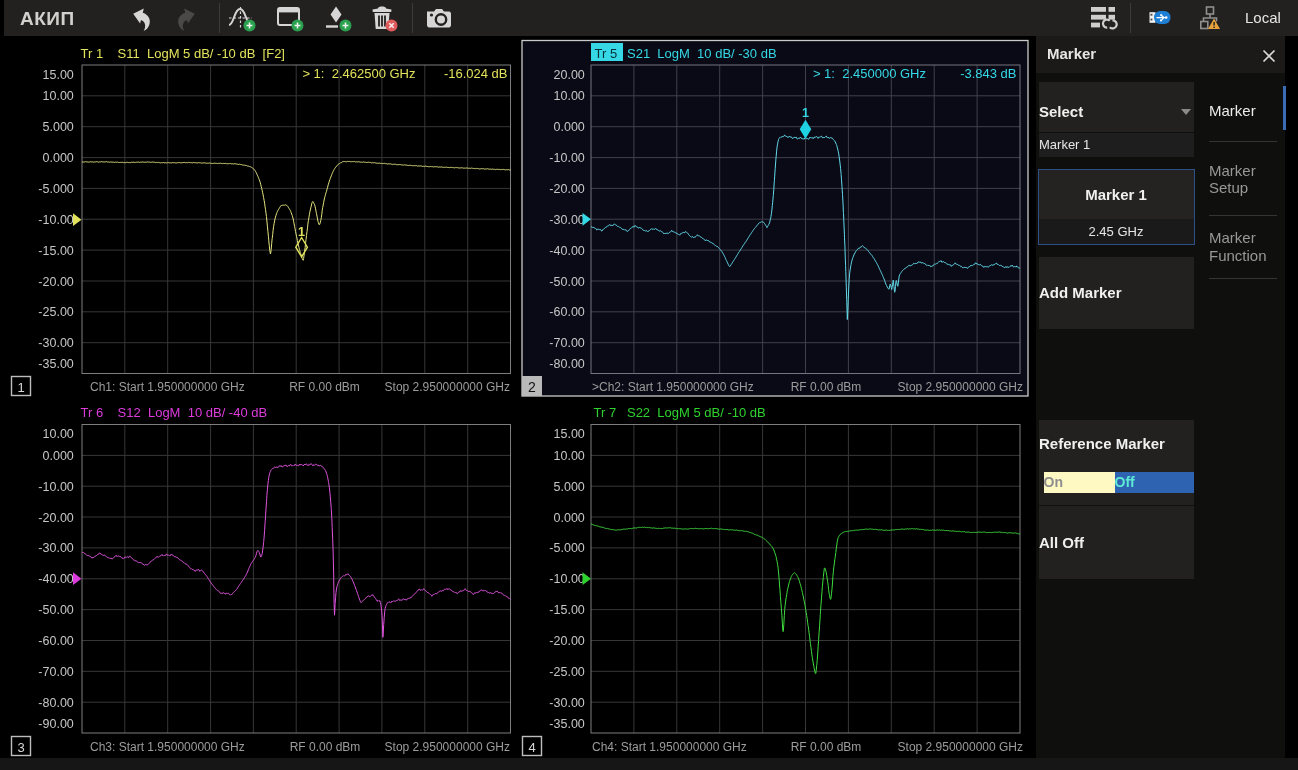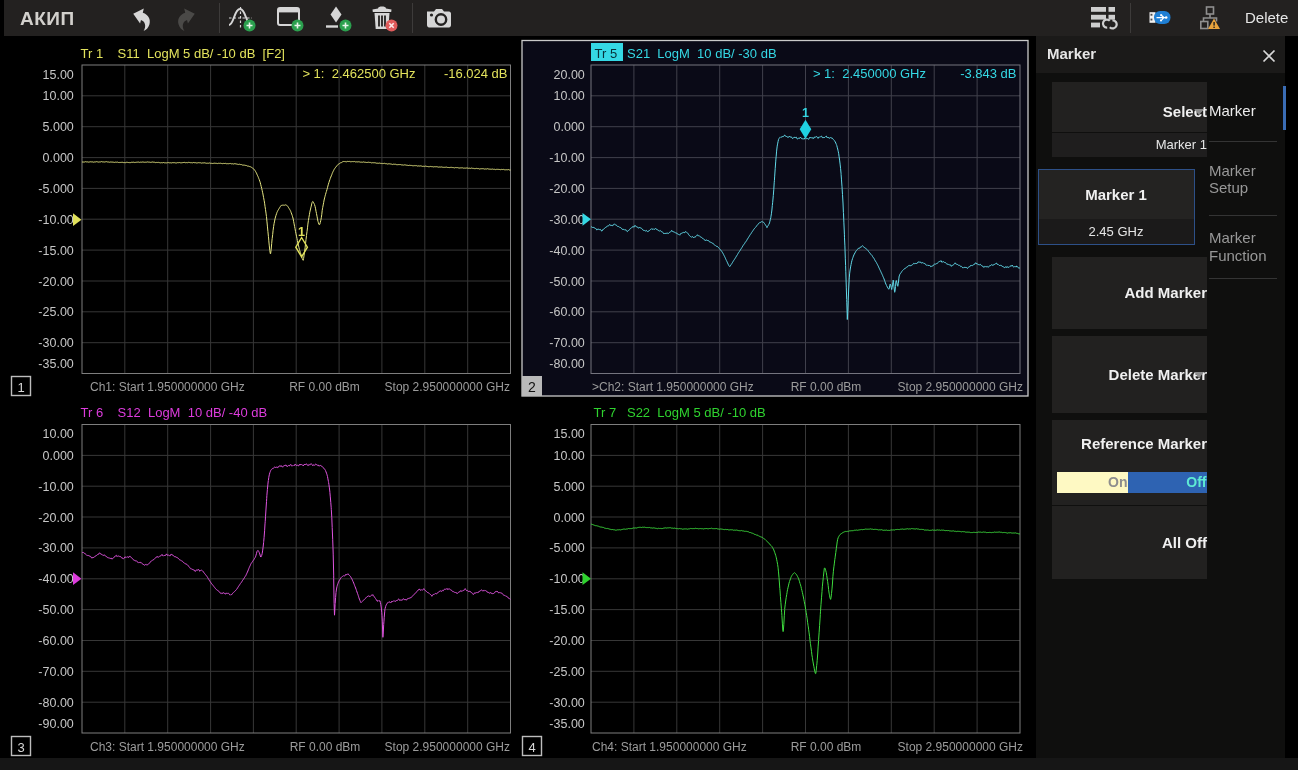--- a/index.html
+++ b/index.html
@@ -4,22 +4,22 @@
 html,body { width:1298px; height:770px; background:#000; overflow:hidden;
   font-family:"Liberation Sans", sans-serif; }
 #topbar { position:absolute; left:4px; top:0; width:1298px; height:36px; background:#232120; }
 #akip { position:absolute; left:16px; top:8px; font-size:19px; font-weight:bold; color:#d2d0cc; letter-spacing:0.5px; }
 .vsep { position:absolute; top:3px; width:1px; height:30px; background:#3d3b3a; }
 .ticon { position:absolute; top:5px; }
 #local { position:absolute; left:1241px; top:9px; font-size:15px; color:#e6e6e6; }
 #panel { position:absolute; left:1036px; top:36px; width:249px; height:722px; background:#0f0f0e;padding-left:48px; }
 #phead { position:absolute; left:0; top:0; width:249px; height:37px; background:#1b1a19; }
 #phead span { position:absolute; left:11px; top:9px; font-size:15px; font-weight:bold; color:#e6e6e6; }
-.btn { position:absolute; left:16px; width:155px; background:#222120; color:#f0f0f0;
-  font-size:15px; font-weight:bold; text-align:right; }
+.btn { position:absolute; left:3px; width:155px; background:#222120; color:#f0f0f0;
+  font-size:15px; font-weight:bold; text-align:left; }
 .caret { position:absolute; right:3px; width:0; height:0; border-left:5px solid transparent;
   border-right:5px solid transparent; border-top:6px solid #8a8a8a; }
 .tabtxt { position:absolute; left:173px; font-size:15px; color:#989898; line-height:17.5px; }
 .tsep { position:absolute; left:173px; width:68px; height:1px; background:#343434; }
 #bottombar { position:absolute; left:0; top:758px; width:1298px; height:12px; background:#161616; }
 </style></head>
 <body>
 <svg width="1298" height="770" viewBox="0 0 1298 770" font-family="Liberation Sans, sans-serif" style="position:absolute;left:0;top:0">
 <rect x="522" y="40.5" width="506" height="355.5" fill="#0a0a17" stroke="#c9c9c9" stroke-width="1.3"></rect>
 <g stroke="#373737" stroke-width="1">
@@ -277,37 +277,36 @@
     <circle cx="12" cy="9.4" r="1.05" fill="#fff"></circle>
   </svg>
   <svg class="ticon" style="left:1196px; top:6px" width="20" height="24" viewBox="0 0 20 24">
     <rect x="6.5" y="1" width="7" height="7" fill="none" stroke="#8f8f8f" stroke-width="1.6"></rect>
     <path d="M10 8 L10 12 M3.5 15.5 L3.5 12 L16.5 12 L16.5 15.5" fill="none" stroke="#8f8f8f" stroke-width="1.6"></path>
     <rect x="0.8" y="15.5" width="7" height="7" fill="none" stroke="#8f8f8f" stroke-width="1.6"></rect>
     <polygon points="14,12.5 20,23 8,23" fill="#e8a33d"></polygon>
     <rect x="13.4" y="16" width="1.4" height="3.6" fill="#20201e"></rect>
     <rect x="13.4" y="20.6" width="1.4" height="1.4" fill="#20201e"></rect>
   </svg>
-  <span id="local">Delete</span>
+  <span id="local">Local</span>
 </div>
 <div id="panel">
   <div id="phead">
       <span>Marker</span>
     <svg style="position:absolute;left:226px;top:13px" width="14" height="14" viewBox="0 0 14 14">
       <path d="M1.5 1.5 L12.5 12.5 M12.5 1.5 L1.5 12.5" stroke="#d8d8d8" stroke-width="1.7"></path>
     </svg>
   </div>
   <div class="btn" style="top:46px; height:49.5px; line-height:59px">Select<div class="caret" style="top:27px"></div></div>
   <div class="btn" style="top:96.5px; height:24.5px; line-height:24.5px; background:#1f1e1e; font-weight:normal; font-size:13px; color:#e6e6e6">Marker 1</div>
   <div style="position:absolute; left:1.5px; top:133px; width:157px; height:76px; border:1px solid #2d5088; background:#1b1a1a">
     <div style="position:absolute; left:0; top:0; width:100%; height:49px; line-height:49px; background:#242322; color:#f0f0f0; font-size:15px; font-weight:bold; text-align:center">Marker 1</div>
     <div style="position:absolute; left:0; top:50px; width:100%; height:24px; line-height:24px; color:#e6e6e6; font-size:13px; text-align:center">2.45 GHz</div>
   </div>
   <div class="btn" style="top:220.5px; height:72.5px; line-height:72.5px">Add Marker</div>
-  <div class="btn" style="top:300px; height:77px; line-height:77px">Delete Marker<div class="caret" style="top:35.5px"></div></div>
   <div class="btn" style="top:384px; height:85px; line-height:48px">Reference Marker
     <div style="position:absolute; left:4.5px; top:51.5px; width:150px; height:21.5px; font-size:14px; line-height:21.5px">
       <div style="position:absolute; left:0; top:0; width:71px; background:#fef9c3; color:#8e8e8e">On</div>
       <div style="position:absolute; left:71px; top:0; width:79px; background:#2e63b2; color:#5eead4">Off</div>
     </div>
   </div>
   <div class="btn" style="top:469.5px; height:73.5px; line-height:73.5px">All Off</div>
   <div style="position:absolute; left:246.5px; top:50px; width:3px; height:44px; background:#3a6cb4"></div>
   <div class="tabtxt" style="top:66px; color:#ececec">Marker</div>
   <div class="tsep" style="top:104.5px"></div>

